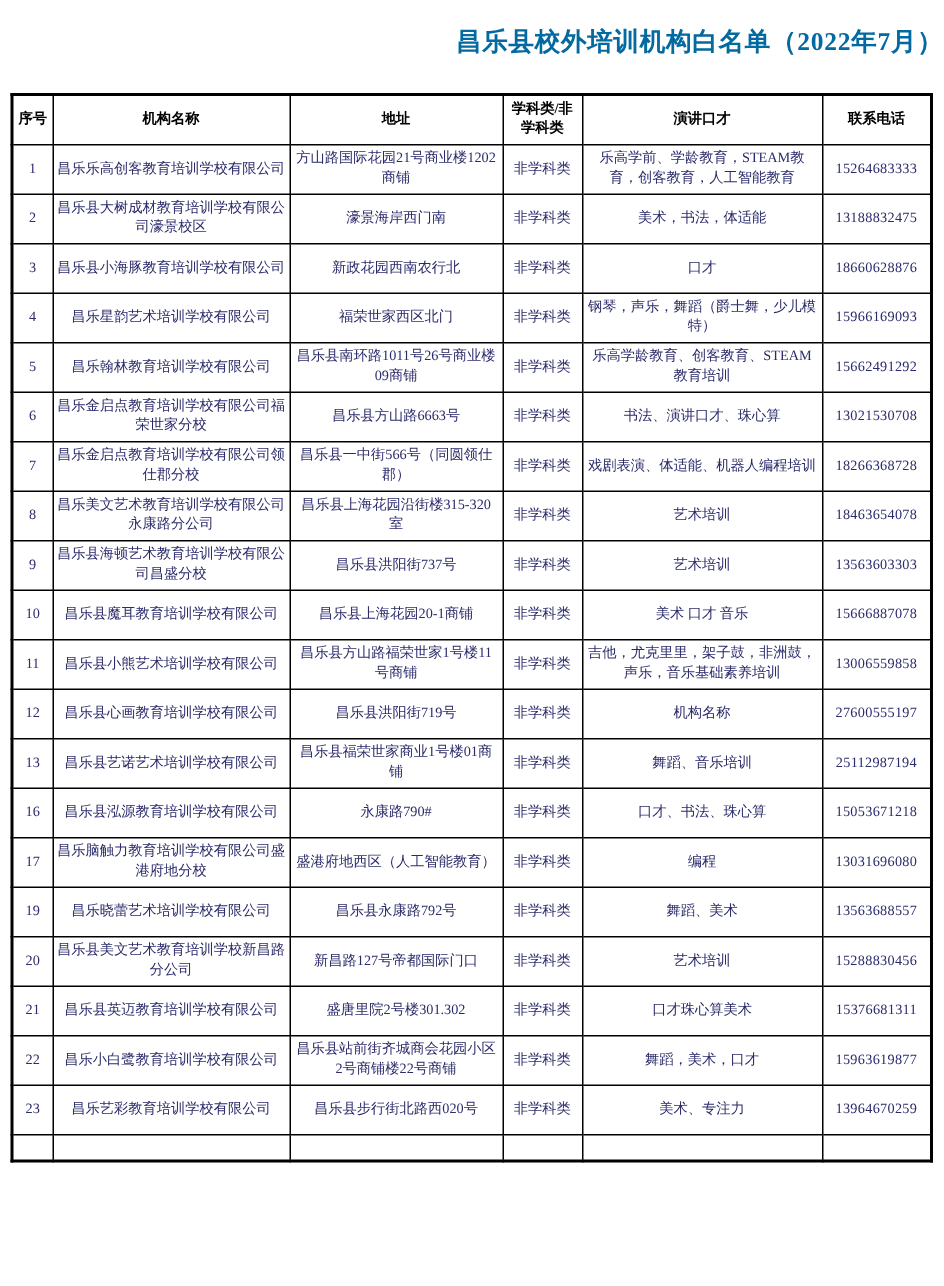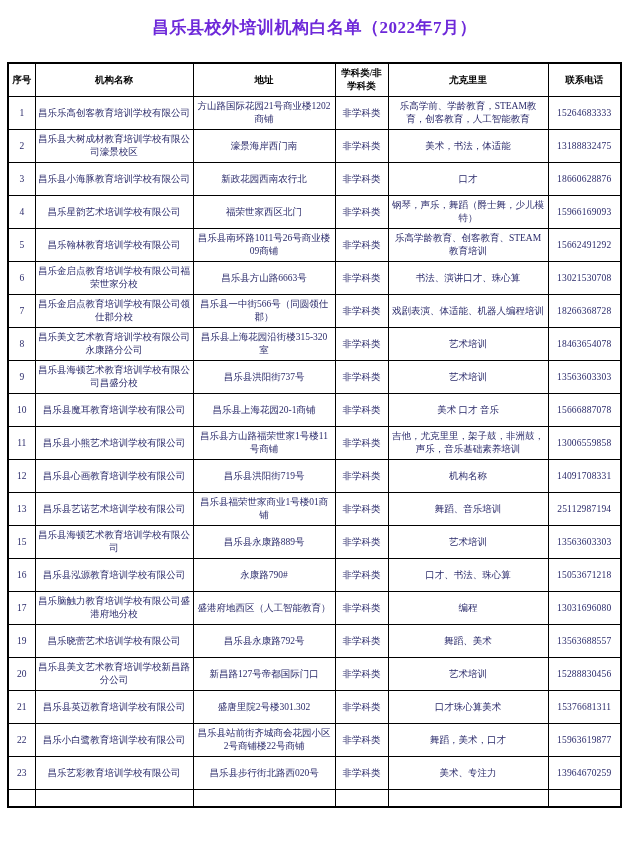--- a/index.html
+++ b/index.html
@@ -8,24 +8,24 @@
   }
   body {
     width: 629px;
     height: 857px;
     overflow: hidden;
     background: #ffffff;
     font-family: "Liberation Serif", "DejaVu Serif", serif;
   }
   .page-title {
     margin: 16px 0 0 0;
-    text-align: center;
+    text-align: right;
     font-size: 17px;
     font-weight: bold;
-    color: #6d28d9;
+    color: #0369a1;
     line-height: 1.4;
     letter-spacing: 0.5px;
   }
   table.whitelist {
     margin: 22px auto 0 auto;
     width: 613px;
     table-layout: fixed;
     border-collapse: collapse;
     border: 2px solid #000000;
   }
@@ -81,21 +81,21 @@
     <col style="width:53px">
     <col style="width:160px">
     <col style="width:73px">
   </colgroup>
   <thead>
     <tr>
       <th>序号</th>
       <th>机构名称</th>
       <th>地址</th>
       <th>学科类/非学科类</th>
-      <th>尤克里里</th>
+      <th>演讲口才</th>
       <th>联系电话</th>
     </tr>
   </thead>
   <tbody>
       <tr class="data-row">
         <td class="c0">1</td>
         <td class="c1">昌乐乐高创客教育培训学校有限公司</td>
         <td class="c2">方山路国际花园21号商业楼1202商铺</td>
         <td class="c3">非学科类</td>
         <td class="c4">乐高学前、学龄教育，STEAM教育，创客教育，人工智能教育</td>
@@ -180,37 +180,29 @@
         <td class="c3">非学科类</td>
         <td class="c4">吉他，尤克里里，架子鼓，非洲鼓，声乐，音乐基础素养培训</td>
         <td class="c5">13006559858</td>
       </tr>
       <tr class="data-row">
         <td class="c0">12</td>
         <td class="c1">昌乐县心画教育培训学校有限公司</td>
         <td class="c2">昌乐县洪阳街719号</td>
         <td class="c3">非学科类</td>
         <td class="c4">机构名称</td>
-        <td class="c5">14091708331</td>
+        <td class="c5">27600555197</td>
       </tr>
       <tr class="data-row">
         <td class="c0">13</td>
         <td class="c1">昌乐县艺诺艺术培训学校有限公司</td>
         <td class="c2">昌乐县福荣世家商业1号楼01商铺</td>
         <td class="c3">非学科类</td>
         <td class="c4">舞蹈、音乐培训</td>
         <td class="c5">25112987194</td>
-      </tr>
-      <tr class="data-row">
-        <td class="c0">15</td>
-        <td class="c1">昌乐县海顿艺术教育培训学校有限公司</td>
-        <td class="c2">昌乐县永康路889号</td>
-        <td class="c3">非学科类</td>
-        <td class="c4">艺术培训</td>
-        <td class="c5">13563603303</td>
       </tr>
       <tr class="data-row">
         <td class="c0">16</td>
         <td class="c1">昌乐县泓源教育培训学校有限公司</td>
         <td class="c2">永康路790#</td>
         <td class="c3">非学科类</td>
         <td class="c4">口才、书法、珠心算</td>
         <td class="c5">15053671218</td>
       </tr>
       <tr class="data-row">

